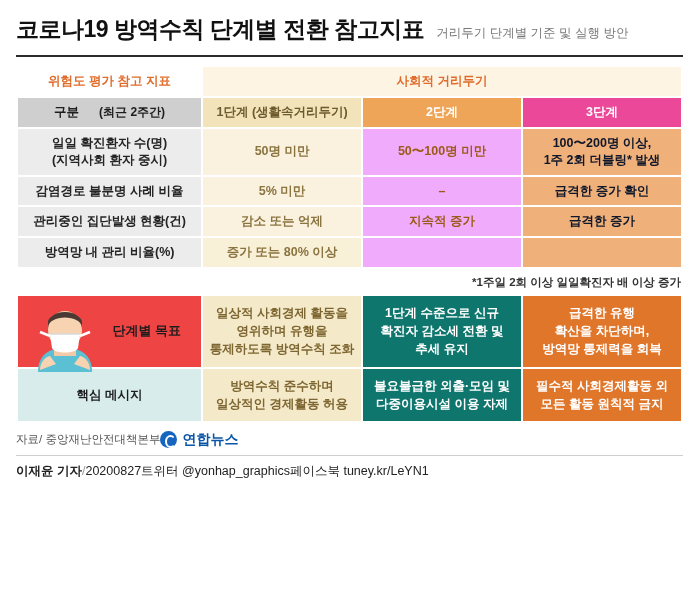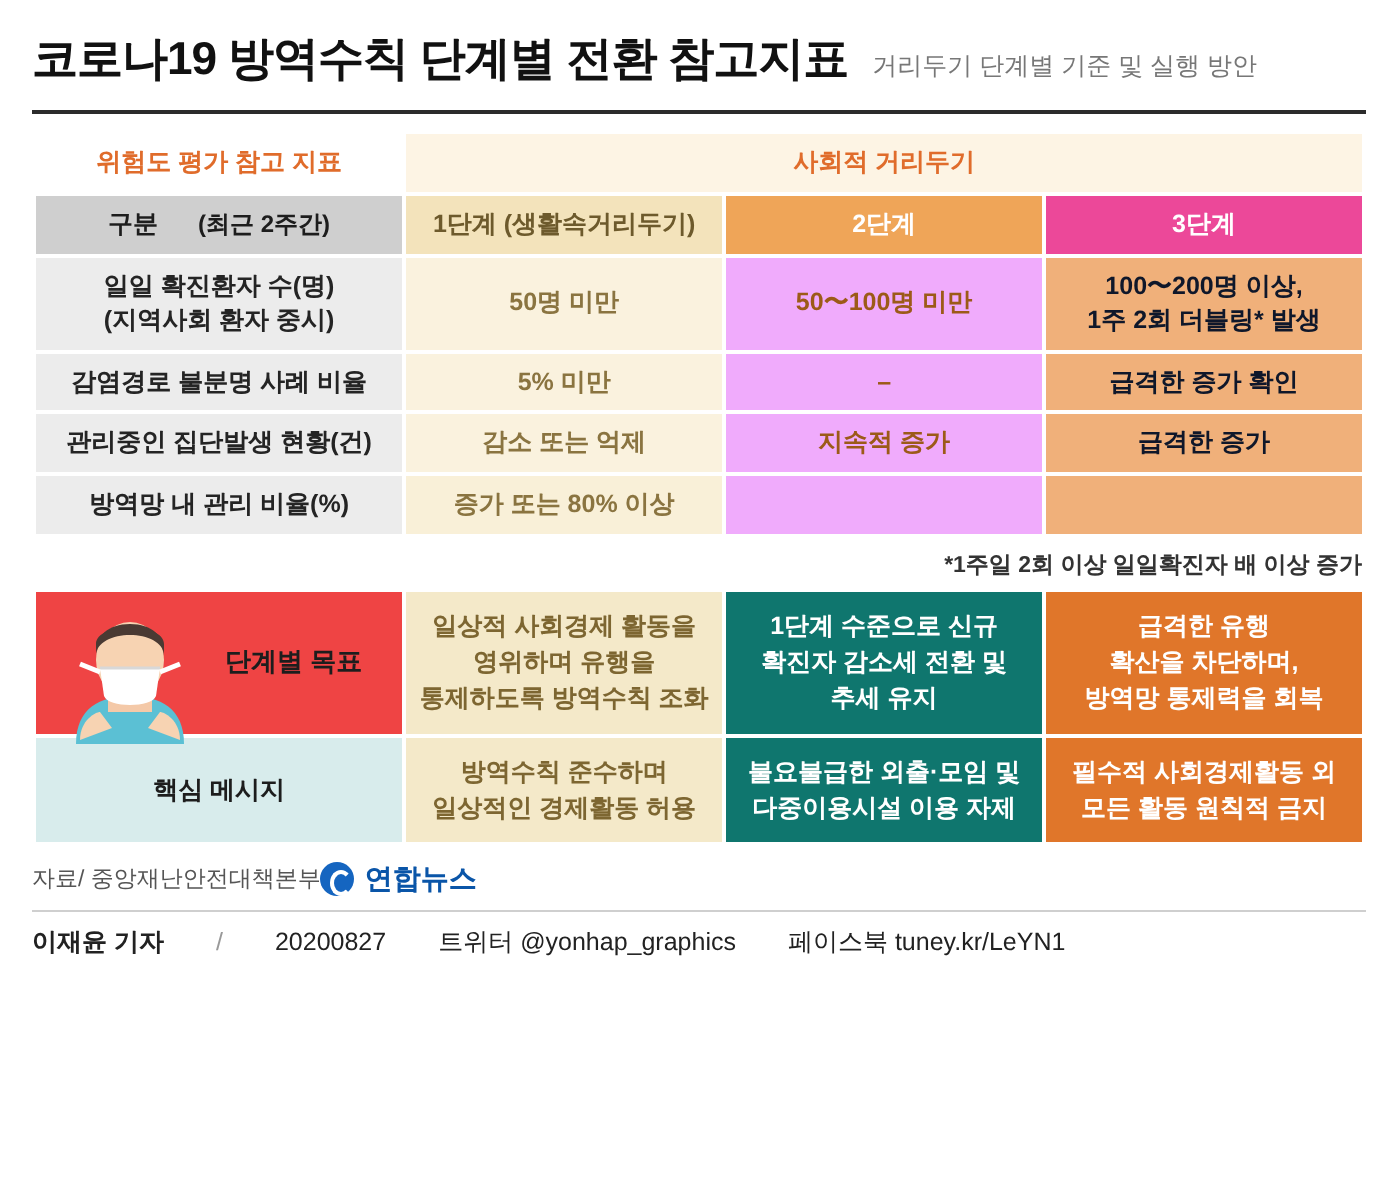--- a/index.html
+++ b/index.html
@@ -170,21 +170,21 @@
   .logo .mark::after{
     content:""; position:absolute; left:5px; top:4px;
     width:7px; height:9px; border:2px solid #fff; border-radius:50% 50% 50% 50%;
     border-right-color:transparent;
   }
   .hrule2 { height:1px; background:#cfcfcf; margin: 6px 16px 0 16px; }
   .byline {
     padding: 7px 16px 0 16px;
     font-size: 12.5px;
     color:#222;
-    display:flex; align-items:baseline; gap:26px;
+    display:flex; align-items:baseline; gap:0;
   }
   .byline .name { font-weight:bold; }
   .byline .sep { color:#999; }
 </style>
 </head>
 <body>
 
 <div class="page">
 
   <div class="header">

